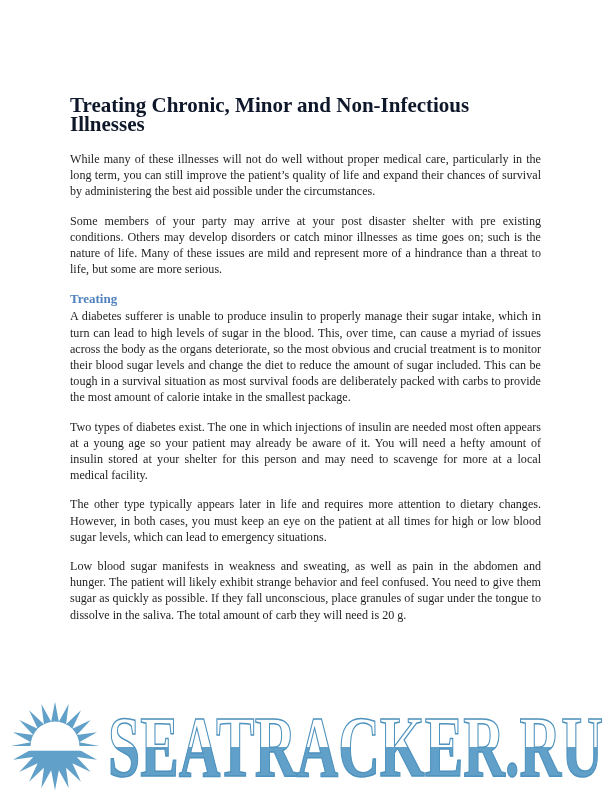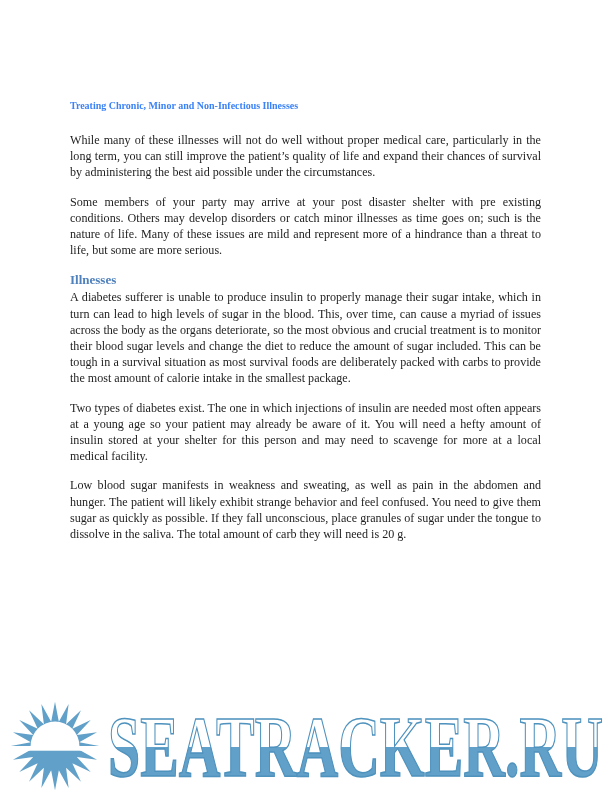--- a/index.html
+++ b/index.html
@@ -19,24 +19,24 @@
     box-sizing: border-box;
     padding: 96px 71px 0 70px;
     font-family: "Liberation Serif", serif;
     font-size: 12.1px;
     line-height: 16.2px;
     color: #1e1e1e;
     text-align: justify;
   }
   .page h1 {
     font-family: "Liberation Serif", serif;
-    font-size: 10px;
+    font-size: 21px;
     line-height: 19px;
     font-weight: bold;
-    color: #3b82f6;
+    color: #0f172a;
     margin: 0 0 17px 0;
     text-align: left;
   }
   .page h2 {
     font-family: "Liberation Serif", serif;
     font-size: 13px;
     line-height: 17px;
     font-weight: bold;
     color: #4F81BD;
     margin: 3px 0 1px 0;
@@ -60,23 +60,24 @@
     font-weight: bold;
   }
 </style>
 </head>
 <body>
 
 <div class="page">
   <h1>Treating Chronic, Minor and Non-Infectious Illnesses</h1>
   <p>While many of these illnesses will not do well without proper medical care, particularly in the long term, you can still improve the patient’s quality of life and expand their chances of survival by administering the best aid possible under the circumstances.</p>
   <p>Some members of your party may arrive at your post disaster shelter with pre existing conditions. Others may develop disorders or catch minor illnesses as time goes on; such is the nature of life. Many of these issues are mild and represent more of a hindrance than a threat to life, but some are more serious.</p>
-  <h2>Illnesses</h2>
+  <h2>Treating</h2>
   <p>A diabetes sufferer is unable to produce insulin to properly manage their sugar intake, which in turn can lead to high levels of sugar in the blood. This, over time, can cause a myriad of issues across the body as the organs deteriorate, so the most obvious and crucial treatment is to monitor their blood sugar levels and change the diet to reduce the amount of sugar included. This can be tough in a survival situation as most survival foods are deliberately packed with carbs to provide the most amount of calorie intake in the smallest package.</p>
   <p>Two types of diabetes exist. The one in which injections of insulin are needed most often appears at a young age so your patient may already be aware of it. You will need a hefty amount of insulin stored at your shelter for this person and may need to scavenge for more at a local medical facility.</p>
+  <p>The other type typically appears later in life and requires more attention to dietary changes. However, in both cases, you must keep an eye on the patient at all times for high or low blood sugar levels, which can lead to emergency situations.</p>
   <p>Low blood sugar manifests in weakness and sweating, as well as pain in the abdomen and hunger. The patient will likely exhibit strange behavior and feel confused. You need to give them sugar as quickly as possible. If they fall unconscious, place granules of sugar under the tongue to dissolve in the saliva. The total amount of carb they will need is 20 g.</p>
 </div>
 
 <div class="watermark">
   <svg width="612" height="92" viewBox="0 0 612 92" xmlns="http://www.w3.org/2000/svg">
     <defs>
       <linearGradient id="wmgrad" gradientUnits="userSpaceOnUse" x1="0" y1="19" x2="0" y2="76">
         <stop offset="0" stop-color="#ffffff"></stop>
         <stop offset="0.5" stop-color="#ffffff"></stop>
         <stop offset="0.5" stop-color="#61A0C8"></stop>

